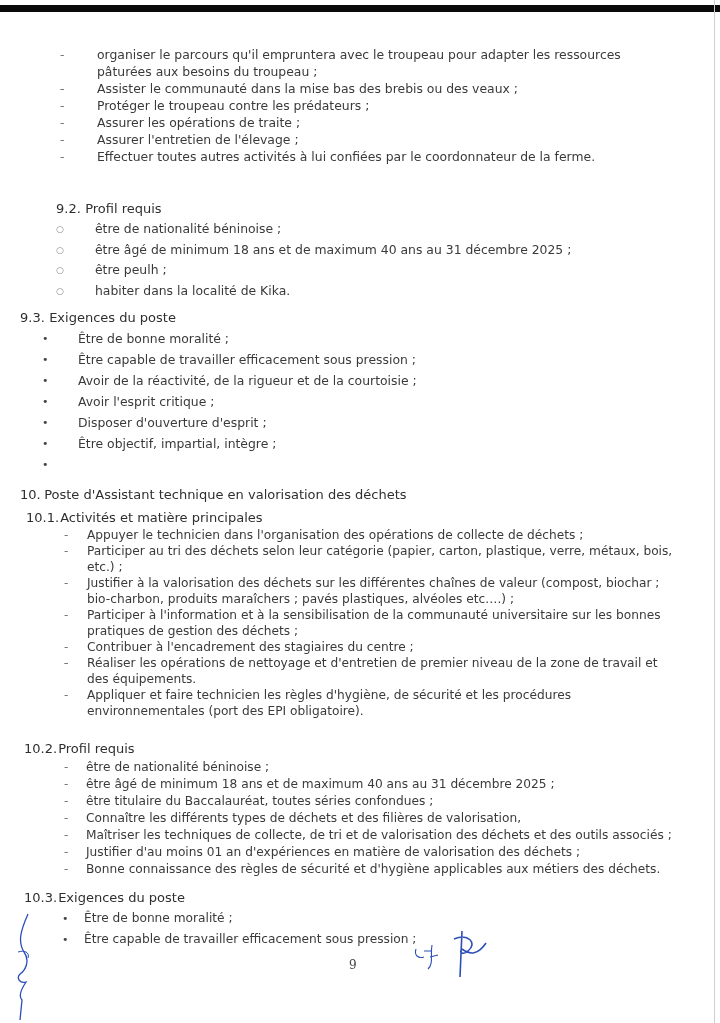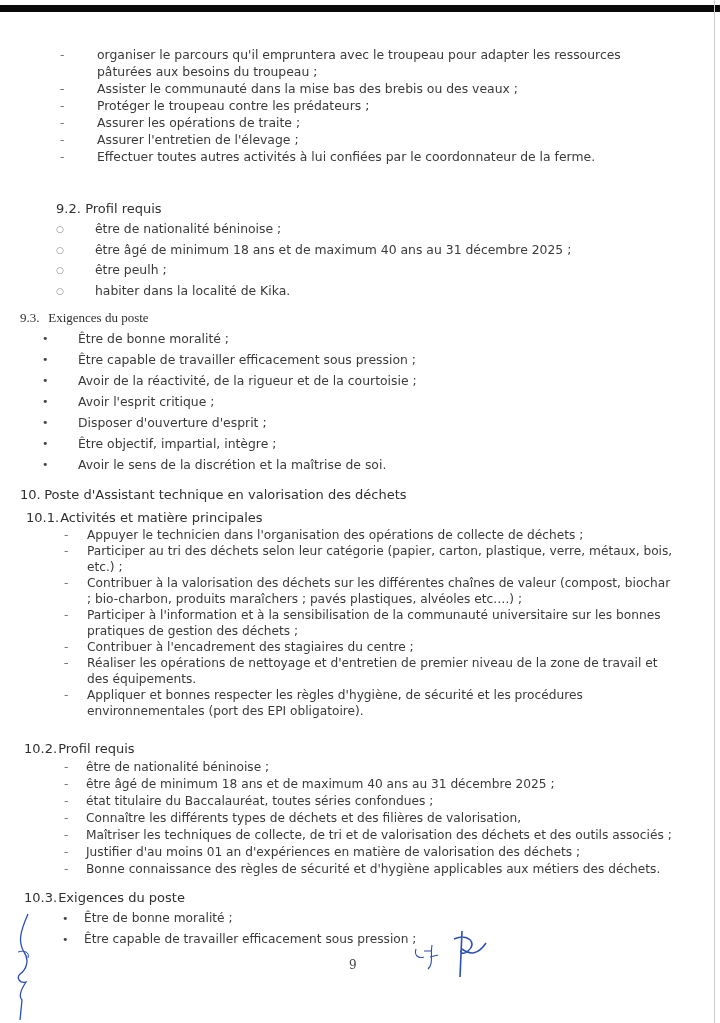--- a/index.html
+++ b/index.html
@@ -54,62 +54,62 @@
     <span class="num" style="width:25px;">9.2.</span>
     <span>Profil requis</span>
   </div>
   <ul class="list circle-list" style="left:56px; top:219px; width:600px;">
     <li><span class="marker">○</span><span>être de nationalité béninoise ;</span></li>
     <li><span class="marker">○</span><span>être âgé de minimum 18 ans et de maximum 40 ans au 31 décembre 2025 ;</span></li>
     <li><span class="marker">○</span><span>être peulh ;</span></li>
     <li><span class="marker">○</span><span>habiter dans la localité de Kika.</span></li>
   </ul>
 
-  <div class="heading" style="left:20px; top:310px;font-family:Liberation Serif, serif;">
+  <div class="heading" style="left:20px; top:310px;">
     <span class="num" style="width:25px;">9.3.</span>
     <span>Exigences du poste</span>
   </div>
   <ul class="list bullet-list" style="left:40px; top:328px; width:600px;">
     <li><span class="marker">•</span><span>Être de bonne moralité ;</span></li>
     <li><span class="marker">•</span><span>Être capable de travailler efficacement sous pression ;</span></li>
     <li><span class="marker">•</span><span>Avoir de la réactivité, de la rigueur et de la courtoisie ;</span></li>
     <li><span class="marker">•</span><span>Avoir l'esprit critique ;</span></li>
     <li><span class="marker">•</span><span>Disposer d'ouverture d'esprit ;</span></li>
     <li><span class="marker">•</span><span>Être objectif, impartial, intègre ;</span></li>
-    <li><span class="marker">•</span><span>Avoir le sens de la discrétion et la maîtrise de soi.</span></li>
+    <li><span class="marker">•</span></li>
   </ul>
 
   <div class="heading" style="left:20px; top:487px;">
     <span class="num" style="width:20px;">10.</span>
     <span>Poste d'Assistant technique en valorisation des déchets</span>
   </div>
 
   <div class="heading" style="left:26px; top:510px;">
     <span class="num" style="width:30px;">10.1.</span>
     <span>Activités et matière principales</span>
   </div>
   <ul class="list dash-list" style="left:64px; top:527px; width:610px; font-size:12.2px;">
     <li style="padding-left:23px;line-height:16px;"><span class="marker">-</span><span>Appuyer le technicien dans l'organisation des opérations de collecte de déchets ;</span></li>
     <li style="padding-left:23px;line-height:16px;"><span class="marker">-</span><span>Participer au tri des déchets selon leur catégorie (papier, carton, plastique, verre, métaux, bois, etc.) ;</span></li>
-    <li style="padding-left:23px;line-height:16px;"><span class="marker">-</span><span>Contribuer à la valorisation des déchets sur les différentes chaînes de valeur (compost, biochar ; bio-charbon, produits maraîchers ; pavés plastiques, alvéoles etc.…) ;</span></li>
+    <li style="padding-left:23px;line-height:16px;"><span class="marker">-</span><span>Justifier à la valorisation des déchets sur les différentes chaînes de valeur (compost, biochar ; bio-charbon, produits maraîchers ; pavés plastiques, alvéoles etc.…) ;</span></li>
     <li style="padding-left:23px;line-height:16px;"><span class="marker">-</span><span>Participer à l'information et à la sensibilisation de la communauté universitaire sur les bonnes pratiques de gestion des déchets ;</span></li>
     <li style="padding-left:23px;line-height:16px;"><span class="marker">-</span><span>Contribuer à l'encadrement des stagiaires du centre ;</span></li>
     <li style="padding-left:23px;line-height:16px;"><span class="marker">-</span></li>
     <li style="padding-left:23px;line-height:16px;"><span class="marker">-</span><span>Réaliser les opérations de nettoyage et d'entretien de premier niveau de la zone de travail et des équipements.</span></li>
-    <li style="padding-left:23px;line-height:16px;"><span class="marker">-</span><span>Appliquer et bonnes respecter les règles d'hygiène, de sécurité et les procédures environnementales (port des EPI obligatoire).</span></li>
+    <li style="padding-left:23px;line-height:16px;"><span class="marker">-</span><span>Appliquer et faire technicien les règles d'hygiène, de sécurité et les procédures environnementales (port des EPI obligatoire).</span></li>
   </ul>
 
   <div class="heading" style="left:24px; top:741px;">
     <span class="num" style="width:30px;">10.2.</span>
     <span>Profil requis</span>
   </div>
   <ul class="list dash-list" style="left:64px; top:759px; width:610px; font-size:12.2px;">
     <li style="padding-left:22px;"><span class="marker">-</span><span>être de nationalité béninoise ;</span></li>
     <li style="padding-left:22px;"><span class="marker">-</span><span>être âgé de minimum 18 ans et de maximum 40 ans au 31 décembre 2025 ;</span></li>
-    <li style="padding-left:22px;"><span class="marker">-</span><span>état titulaire du Baccalauréat, toutes séries confondues ;</span></li>
+    <li style="padding-left:22px;"><span class="marker">-</span><span>être titulaire du Baccalauréat, toutes séries confondues ;</span></li>
     <li style="padding-left:22px;"><span class="marker">-</span><span>Connaître les différents types de déchets et des filières de valorisation,</span></li>
     <li style="padding-left:22px;"><span class="marker">-</span><span>Maîtriser les techniques de collecte, de tri et de valorisation des déchets et des outils associés ;</span></li>
     <li style="padding-left:22px;"><span class="marker">-</span><span>Justifier d'au moins 01 an d'expériences en matière de valorisation des déchets ;</span></li>
     <li style="padding-left:22px;"><span class="marker">-</span><span>Bonne connaissance des règles de sécurité et d'hygiène applicables aux métiers des déchets.</span></li>
   </ul>
 
   <div class="heading" style="left:24px; top:890px;">
     <span class="num" style="width:30px;">10.3.</span>
     <span>Exigences du poste</span>
   </div>

